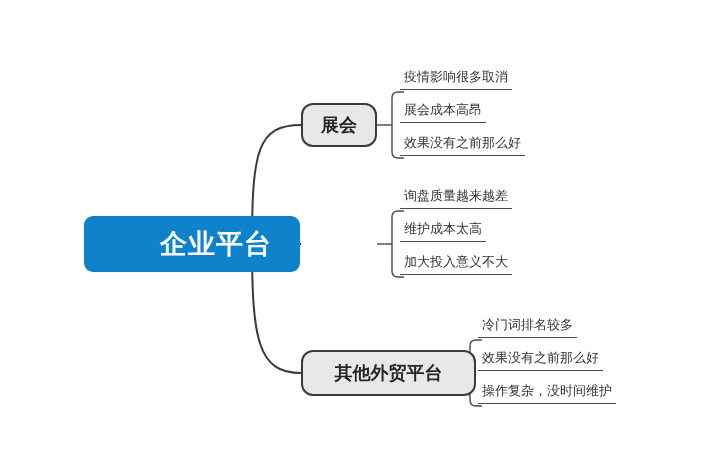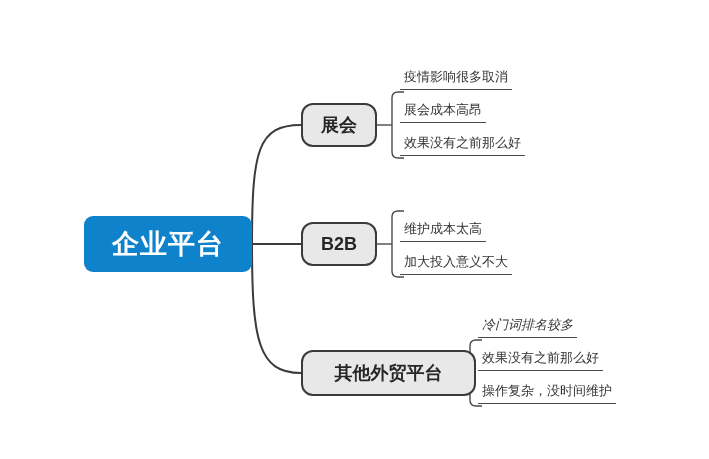--- a/index.html
+++ b/index.html
@@ -32,20 +32,21 @@
     left: 84px;
     top: 216px;
     width: 168px;
     height: 56px;
     background: #0e82cb;
     border-radius: 9px;
     display: flex;
     align-items: center;
     justify-content: center;
     z-index: 5;
+    padding-left: 48px;
   }
   .root-label {
     color: #ffffff;
     font-size: 27px;
     font-weight: bold;
     letter-spacing: 1px;
     line-height: 1;
     white-space: nowrap;
   }
 
@@ -148,38 +149,39 @@
   </div>
   <div class="leaf" style="left:400px; top:68px;">
     <span class="leaf-label">疫情影响很多取消</span>
     <span class="leaf-underline"></span>
   </div>
   <div class="leaf" style="left:400px; top:134px;">
     <span class="leaf-label">效果没有之前那么好</span>
     <span class="leaf-underline"></span>
   </div>
 
-  <div class="branch-node b-b2b">
-    <span class="branch-label">B2B</span>
+
+  <div class="leaf" style="left:400px; top:187px;">
+    <span class="leaf-label">询盘质量越来越差</span>
+    <span class="leaf-underline"></span>
   </div>
-
   <div class="leaf" style="left:400px; top:220px;">
     <span class="leaf-label">维护成本太高</span>
     <span class="leaf-underline"></span>
   </div>
   <div class="leaf" style="left:400px; top:253px;">
     <span class="leaf-label">加大投入意义不大</span>
     <span class="leaf-underline"></span>
   </div>
 
   <div class="branch-node b-other">
     <span class="branch-label">其他外贸平台</span>
   </div>
 
-  <div class="leaf" style="left:478px; top:316px;font-style:italic;">
+  <div class="leaf" style="left:478px; top:316px;">
     <span class="leaf-label">冷门词排名较多</span>
     <span class="leaf-underline"></span>
   </div>
   <div class="leaf" style="left:478px; top:349px;">
     <span class="leaf-label">效果没有之前那么好</span>
     <span class="leaf-underline"></span>
   </div>
   <div class="leaf" style="left:478px; top:382px;">
     <span class="leaf-label">操作复杂，没时间维护</span>
     <span class="leaf-underline"></span>

